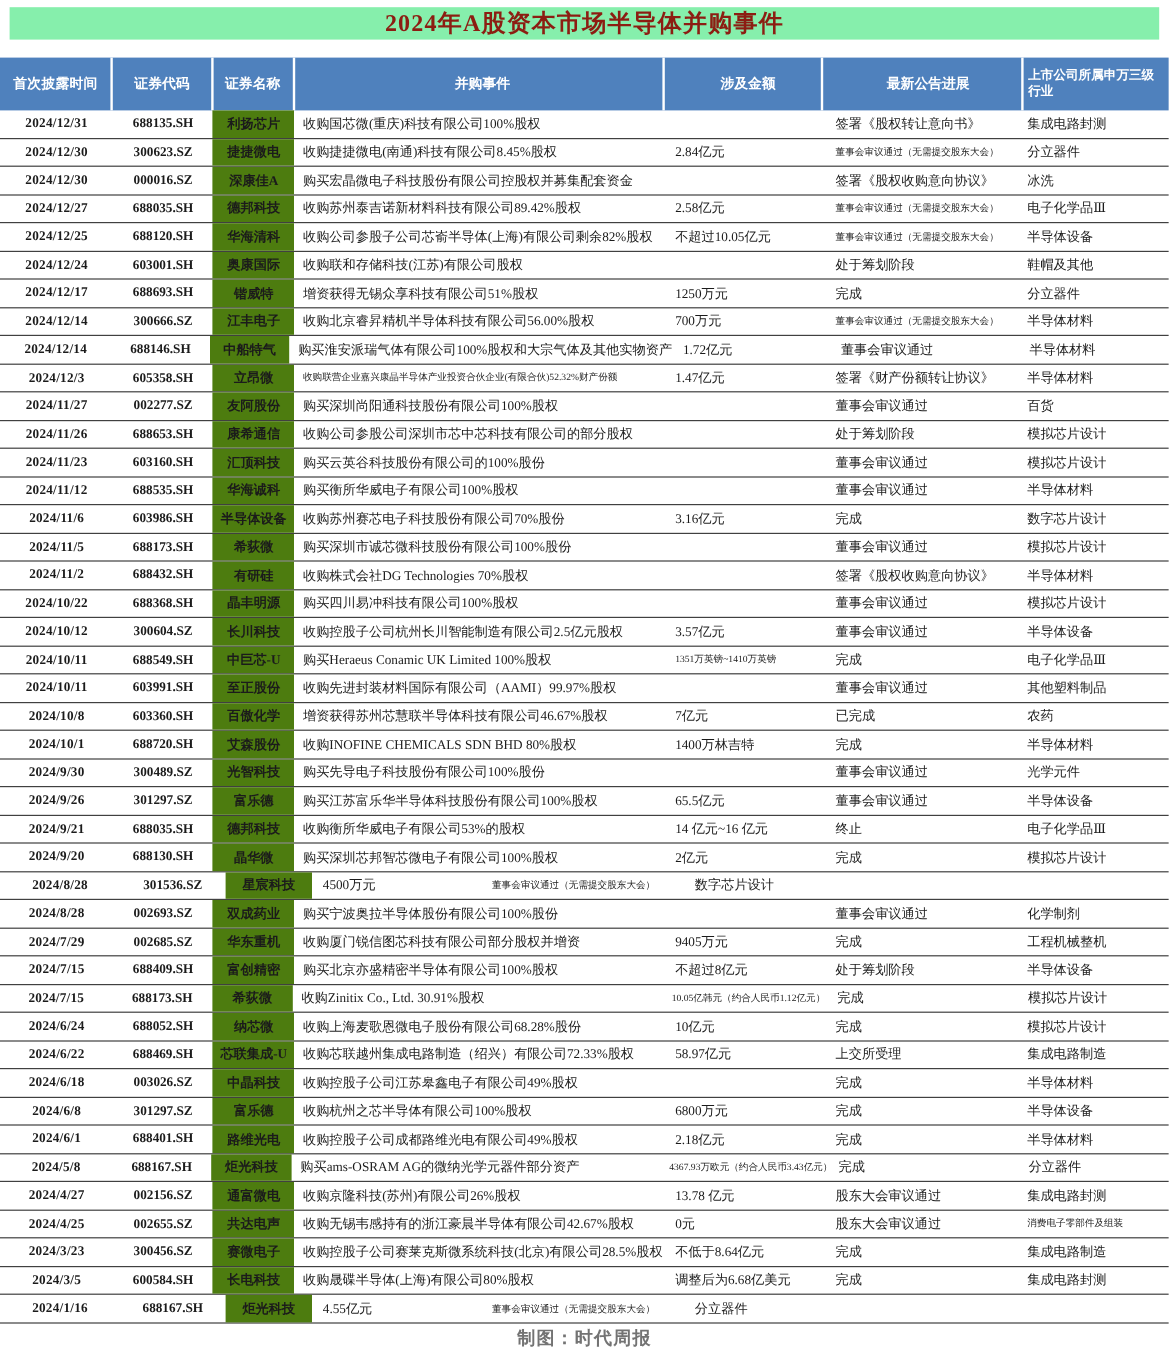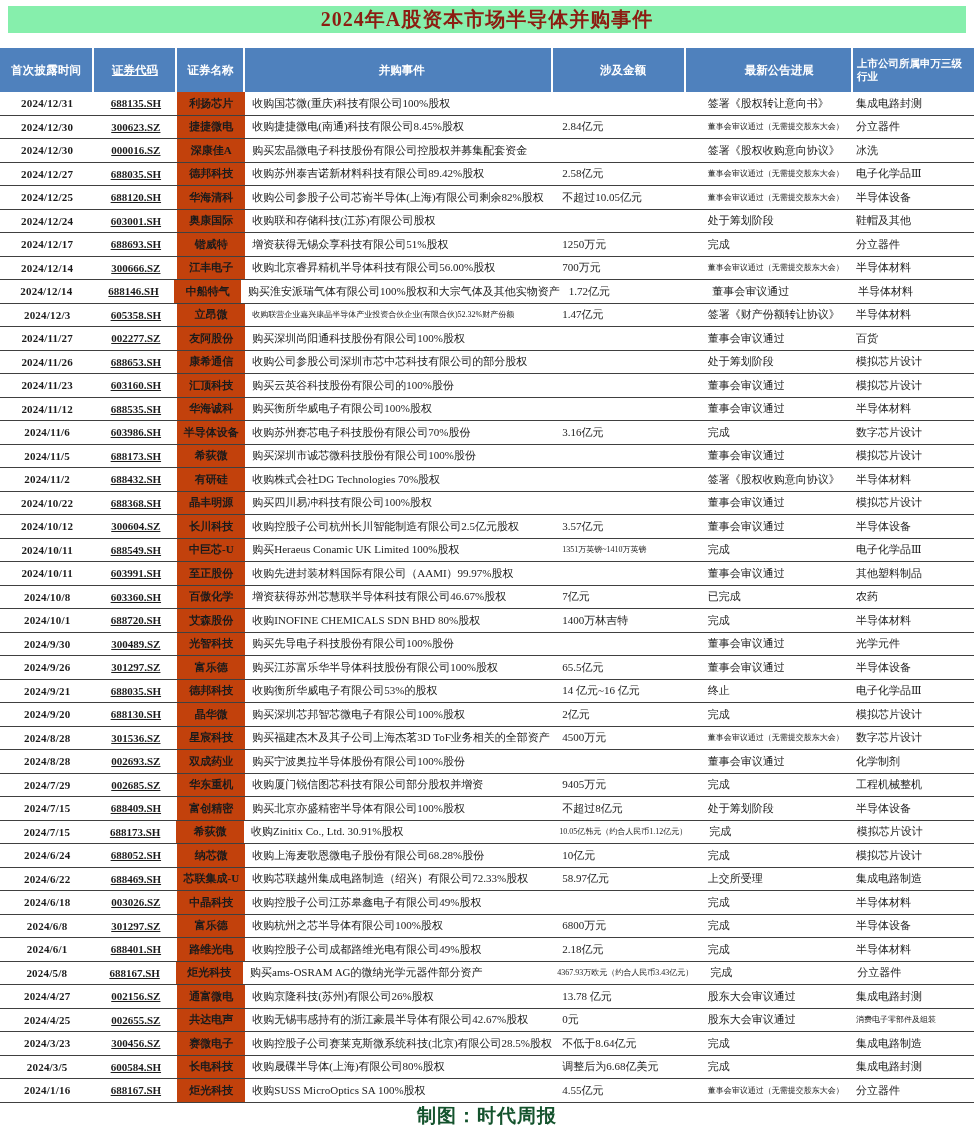--- a/index.html
+++ b/index.html
@@ -35,33 +35,33 @@
   .tbody { width:974px; }
   .row {
     display:flex; width:974px; height:23.5px;
     border-bottom:1px solid #404040;
     font-size:11px; align-items:stretch;
   }
   .cell {
     display:flex; align-items:center; white-space:nowrap; overflow:visible;
   }
   .c1 { width:100px; justify-content:center; font-weight:600; letter-spacing:0.2px;font-family:Liberation Serif, serif; }
-  .c2 { width:88px;  justify-content:center; font-weight:600;text-decoration:underline; }
-  .c3 { width:72px;  justify-content:center; font-weight:bold; background:#c2410c; }
+  .c2 { width:88px;  justify-content:center; font-weight:600; }
+  .c3 { width:72px;  justify-content:center; font-weight:bold; background:#4d7c0f; }
   .c4 { width:326px; padding-left:7px; }
   .c5 { width:140px; padding-left:9px; }
-  .c6 { width:176px; padding-left:22px; }
+  .c6 { width:176px; padding-left:10px; }
   .c7 { width:128px; padding-left:3px; }
   .cell.small { font-size:8px; }
 
   .footer {
     height:26px; display:flex; align-items:center; justify-content:center;
   }
   .footer .f {
-    color:#14532d; font-weight:bold; font-size:19px; letter-spacing:1px;
+    color:#737373; font-weight:bold; font-size:15px; letter-spacing:1px;
   }
 </style>
 </head>
 <body>
 
 <div class="page">
 
   <div class="title-bar">
     <span class="t">2024年A股资本市场半导体并购事件</span>
   </div>
@@ -317,21 +317,20 @@
         <div class="cell c3">晶华微</div>
         <div class="cell c4">购买深圳芯邦智芯微电子有限公司100%股权</div>
         <div class="cell c5">2亿元</div>
         <div class="cell c6">完成</div>
         <div class="cell c7">模拟芯片设计</div>
       </div>
       <div class="row">
         <div class="cell c1">2024/8/28</div>
         <div class="cell c2">301536.SZ</div>
         <div class="cell c3">星宸科技</div>
-        <div class="cell c4">购买福建杰木及其子公司上海杰茗3D ToF业务相关的全部资产</div>
         <div class="cell c5">4500万元</div>
         <div class="cell c6 small">董事会审议通过（无需提交股东大会）</div>
         <div class="cell c7">数字芯片设计</div>
       </div>
       <div class="row">
         <div class="cell c1">2024/8/28</div>
         <div class="cell c2">002693.SZ</div>
         <div class="cell c3">双成药业</div>
         <div class="cell c4">购买宁波奥拉半导体股份有限公司100%股份</div>
         <div class="cell c5"></div>
@@ -452,21 +451,20 @@
         <div class="cell c3">长电科技</div>
         <div class="cell c4">收购晟碟半导体(上海)有限公司80%股权</div>
         <div class="cell c5">调整后为6.68亿美元</div>
         <div class="cell c6">完成</div>
         <div class="cell c7">集成电路封测</div>
       </div>
       <div class="row">
         <div class="cell c1">2024/1/16</div>
         <div class="cell c2">688167.SH</div>
         <div class="cell c3">炬光科技</div>
-        <div class="cell c4">收购SUSS MicroOptics SA 100%股权</div>
         <div class="cell c5">4.55亿元</div>
         <div class="cell c6 small">董事会审议通过（无需提交股东大会）</div>
         <div class="cell c7">分立器件</div>
       </div>
     </div>
 
   <div class="footer">
     <span class="f">制图：时代周报</span>
   </div>
 

